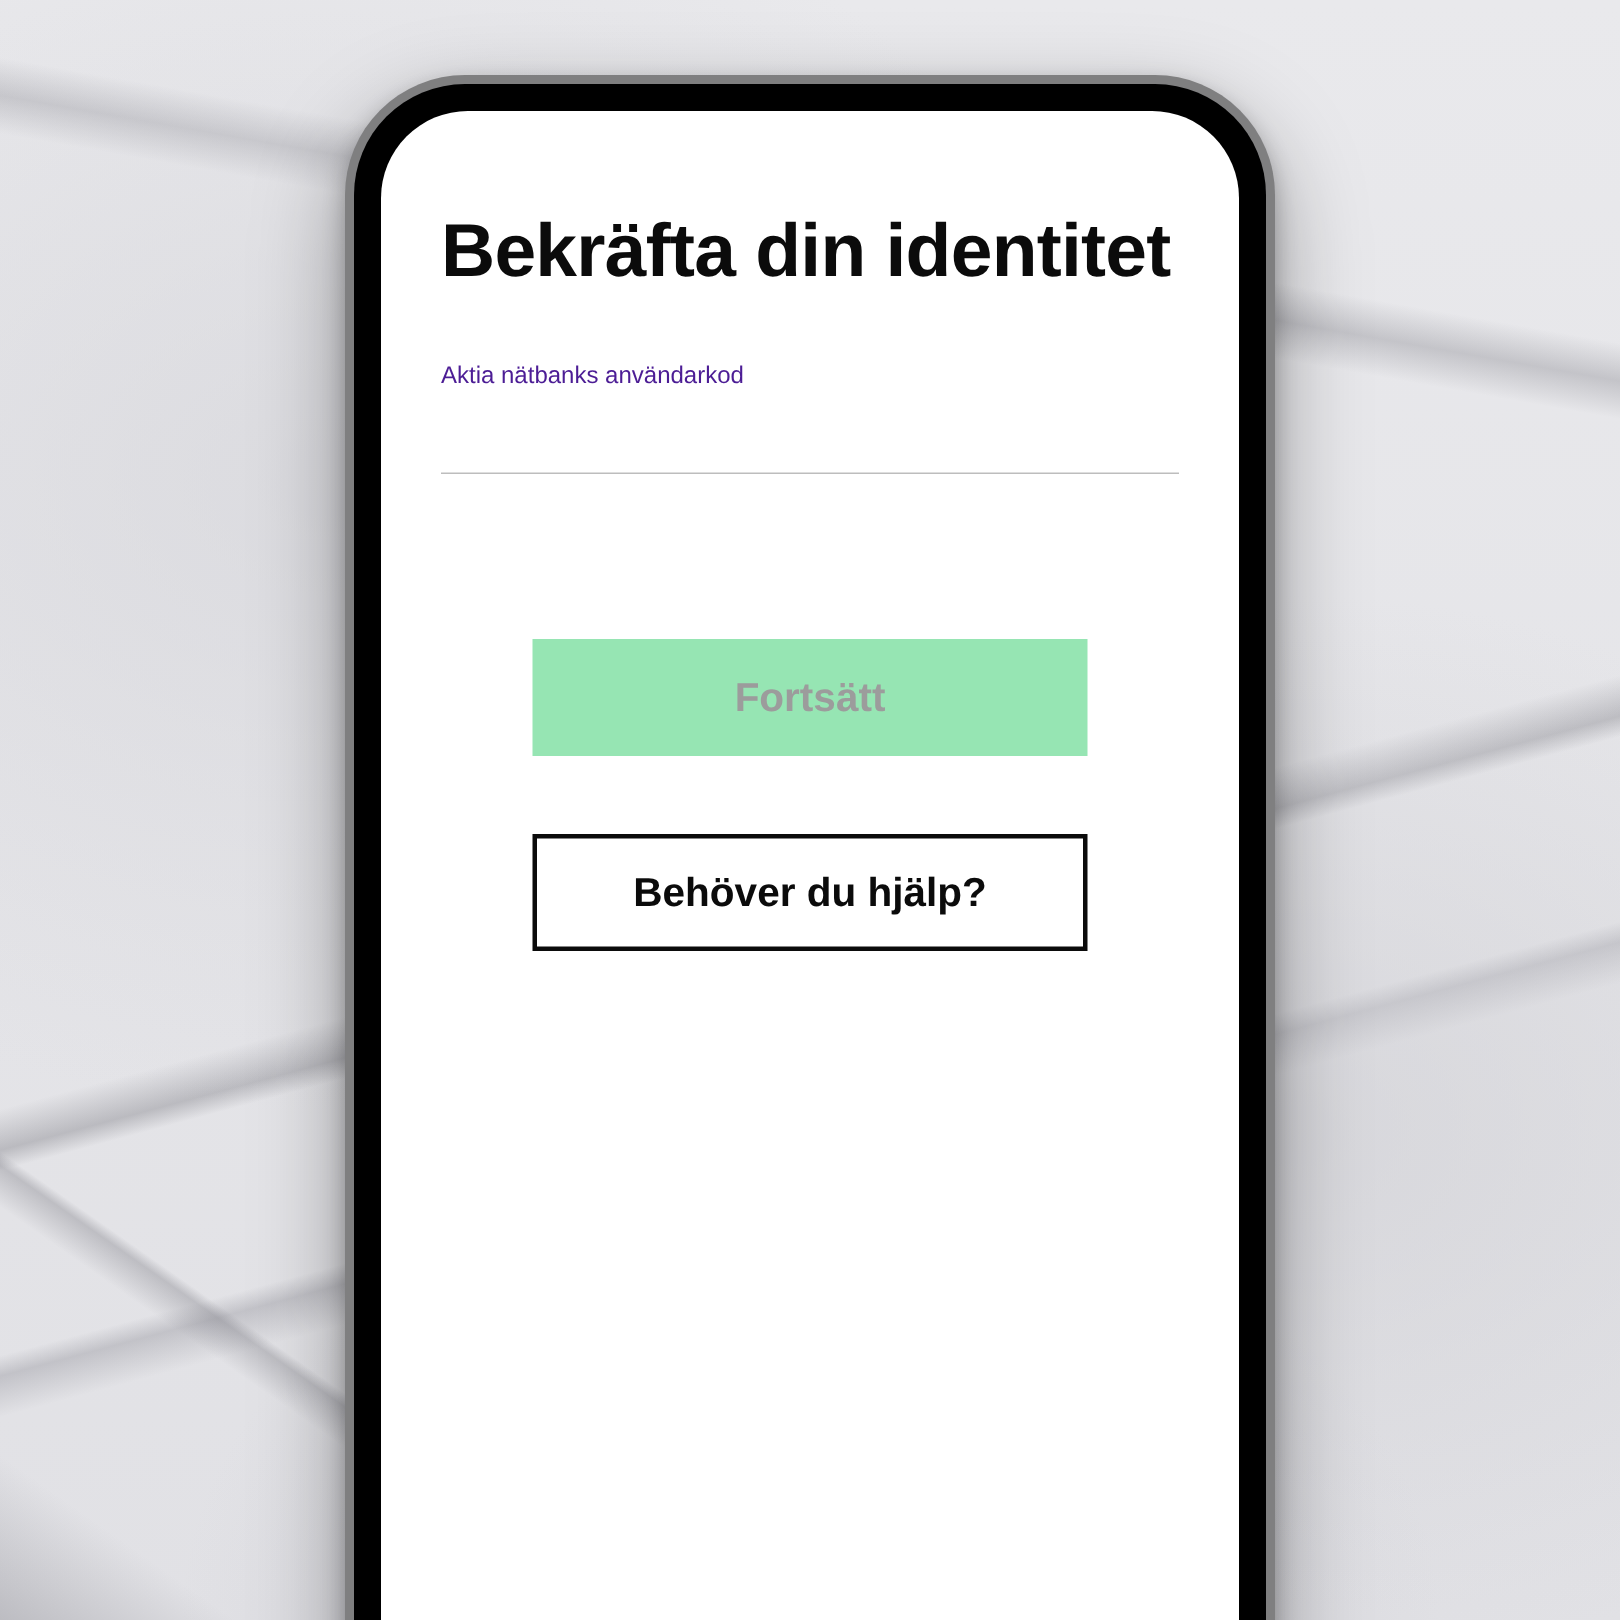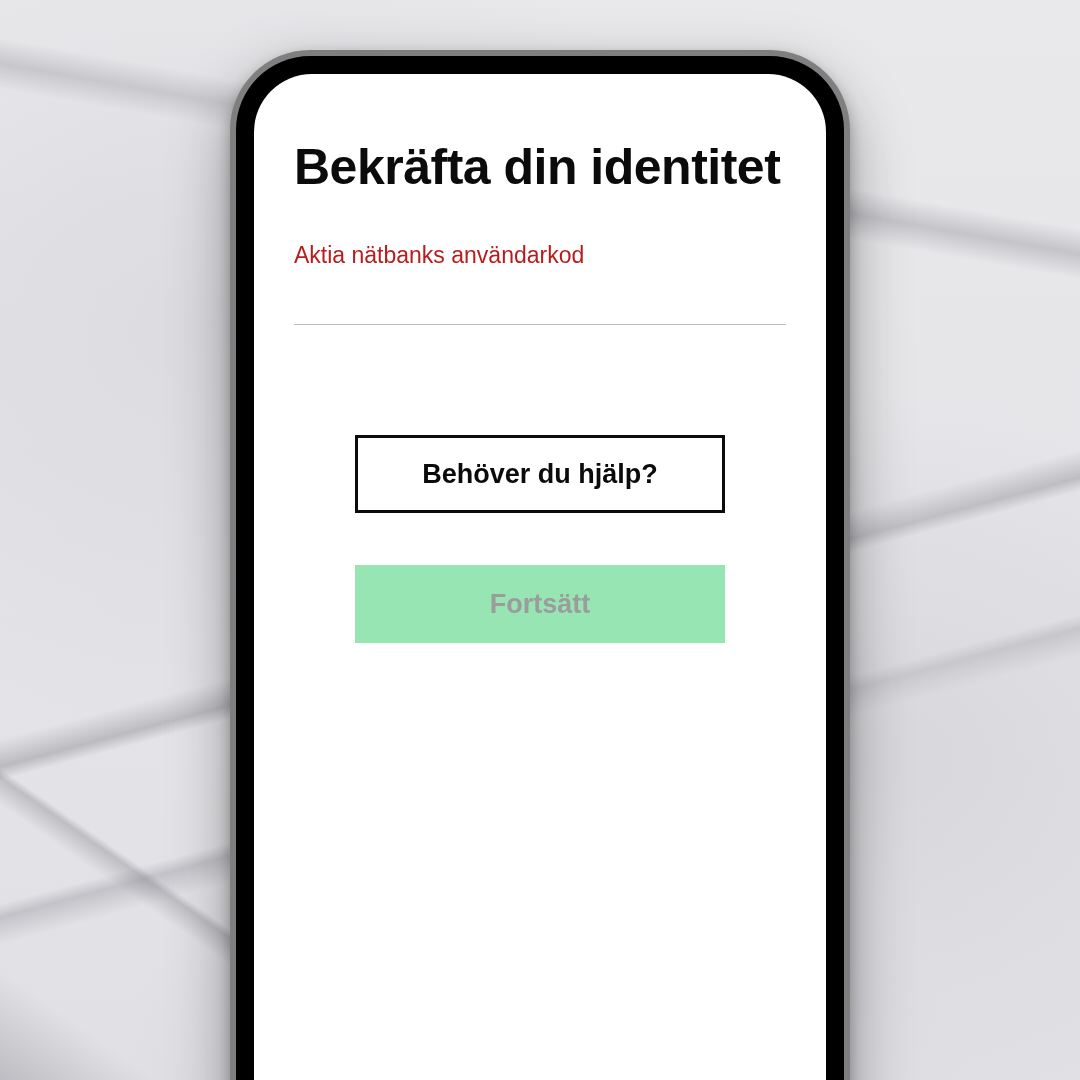--- a/index.html
+++ b/index.html
@@ -47,22 +47,22 @@
 
     .title {
       font-size: 50px;
       font-weight: 700;
       color: #0b0b0b;
       letter-spacing: -0.5px;
       margin-bottom: 46px;
     }
 
     .field-label {
-      font-size: 23px;
-      color: #b91c1c;
+      font-size: 16px;
+      color: #4c1d95;
       font-weight: 400;
       margin-bottom: 10px;
     }
 
     .usercode-input {
       width: 100%;
       border: none;
       border-bottom: 1px solid #bdbdbd;
       height: 56px;
       font-size: 26px;
@@ -110,20 +110,20 @@
   <div class="phone-inner">
     <div class="screen">
 
       <h1 class="title">Bekräfta din identitet</h1>
 
       <label class="field-label">Aktia nätbanks användarkod</label>
 
       <input class="usercode-input" type="text" value="" style="">
 
       <div class="buttons">
+        <button class="btn btn-primary">Fortsätt</button>
+
         <button class="btn btn-secondary">Behöver du hjälp?</button>
-
-        <button class="btn btn-primary">Fortsätt</button>
       </div>
 
     </div>
   </div>
 </div>
 
 </body></html>

